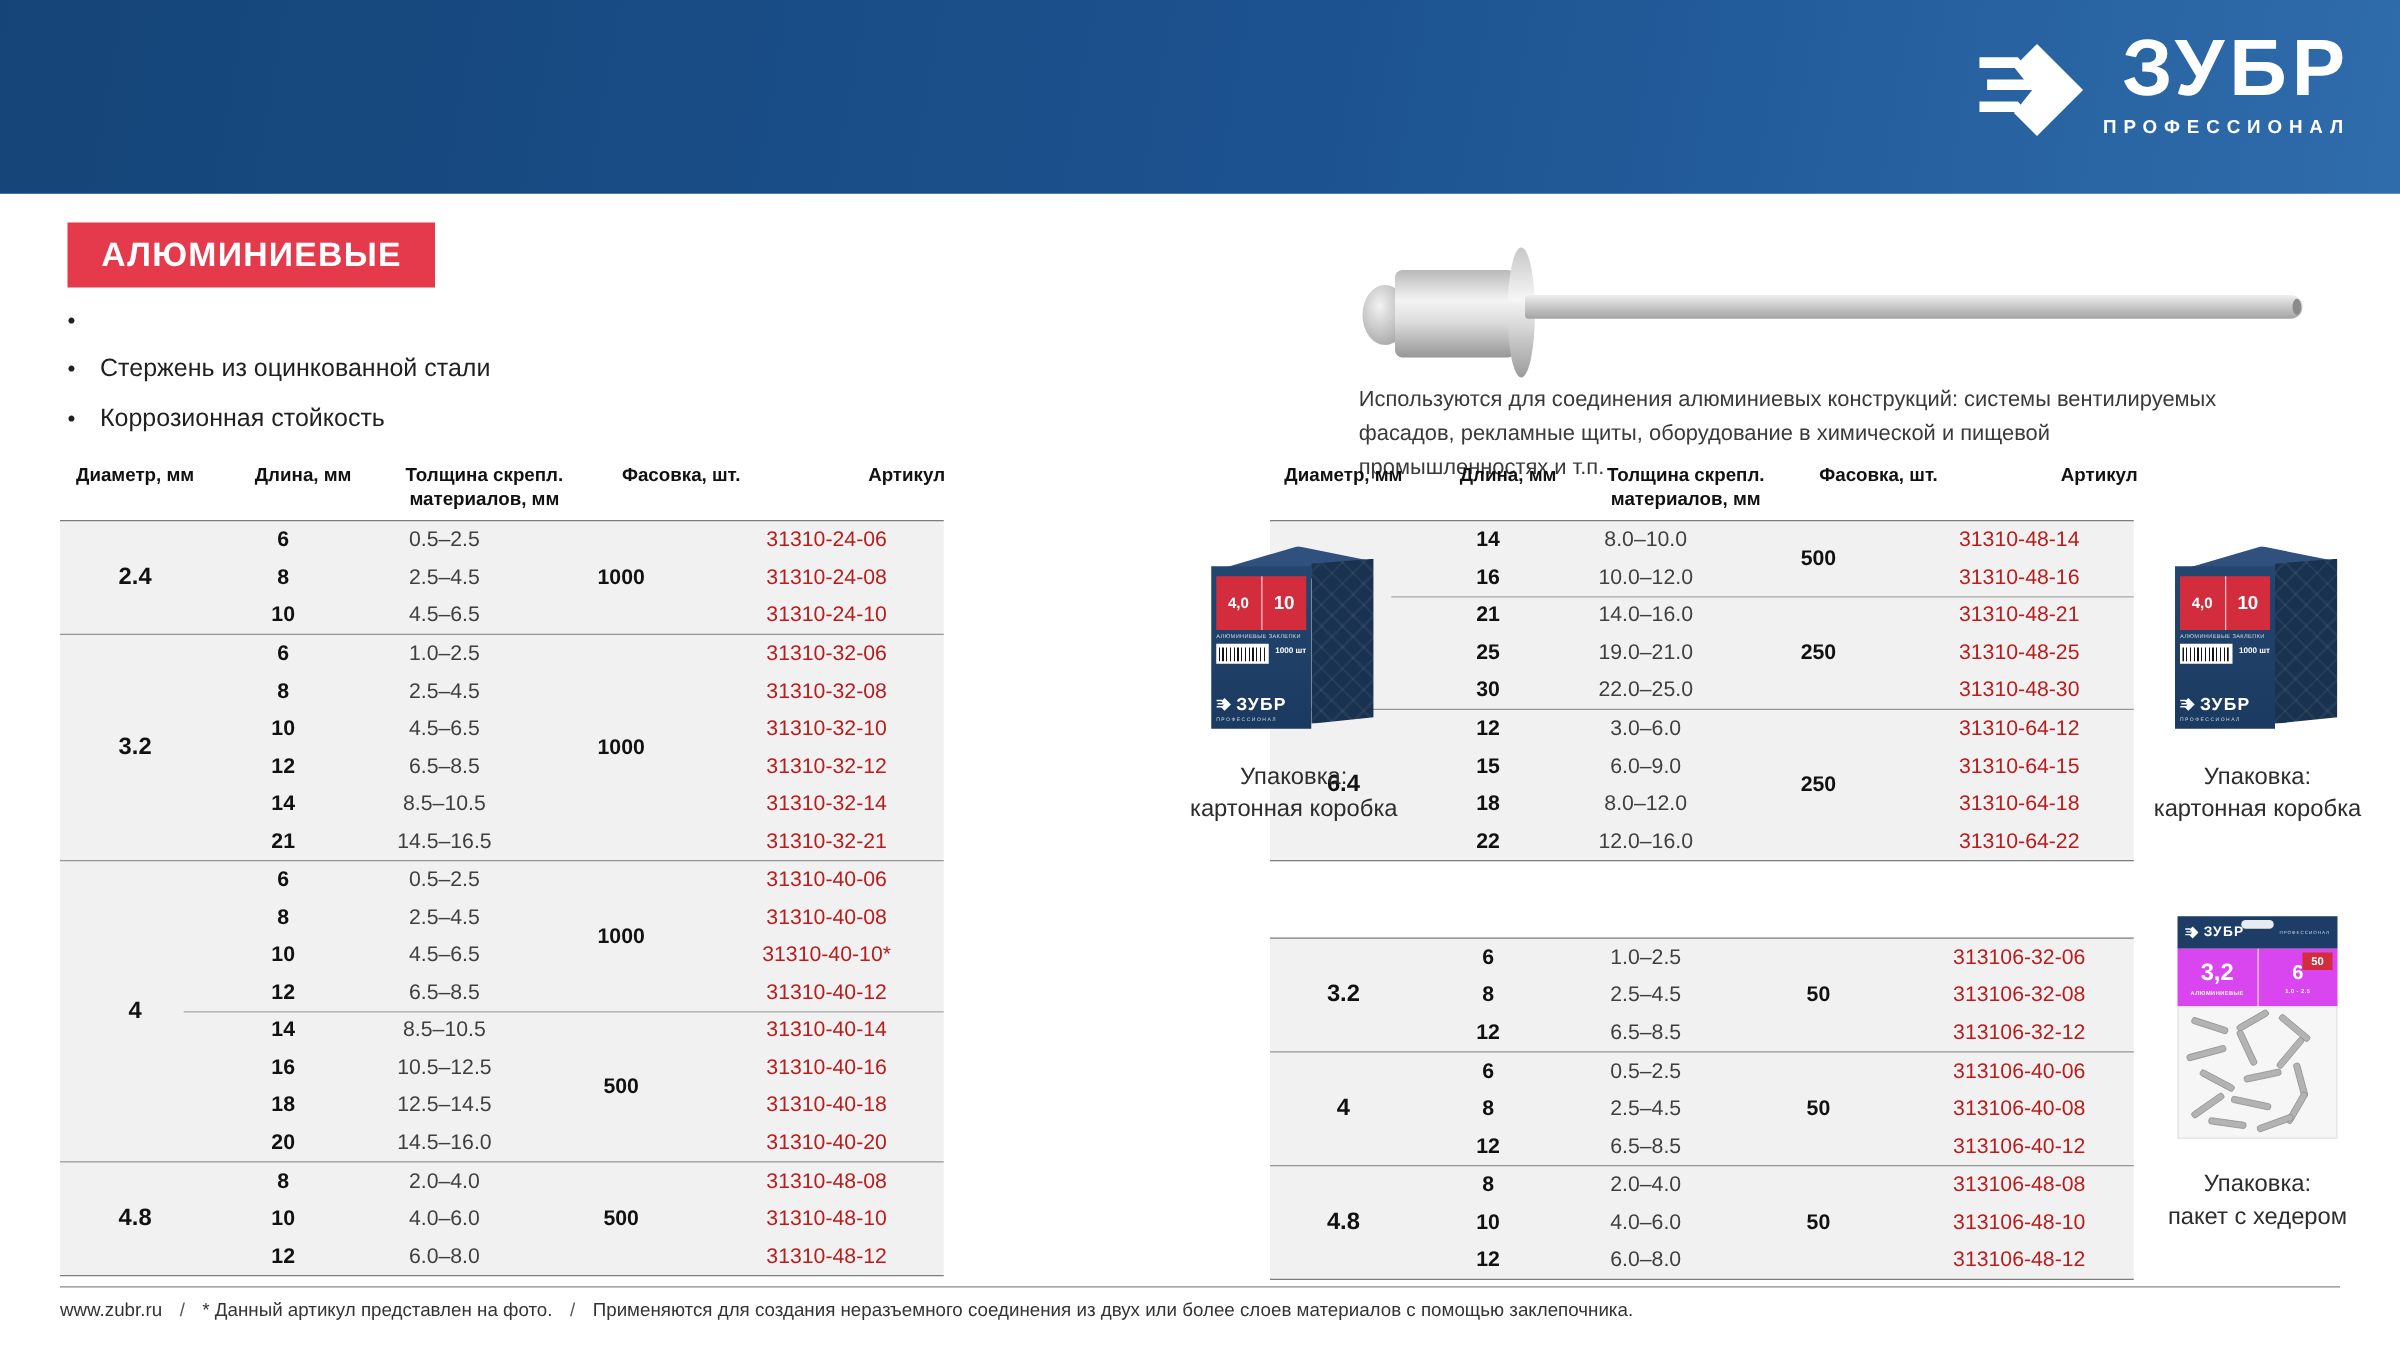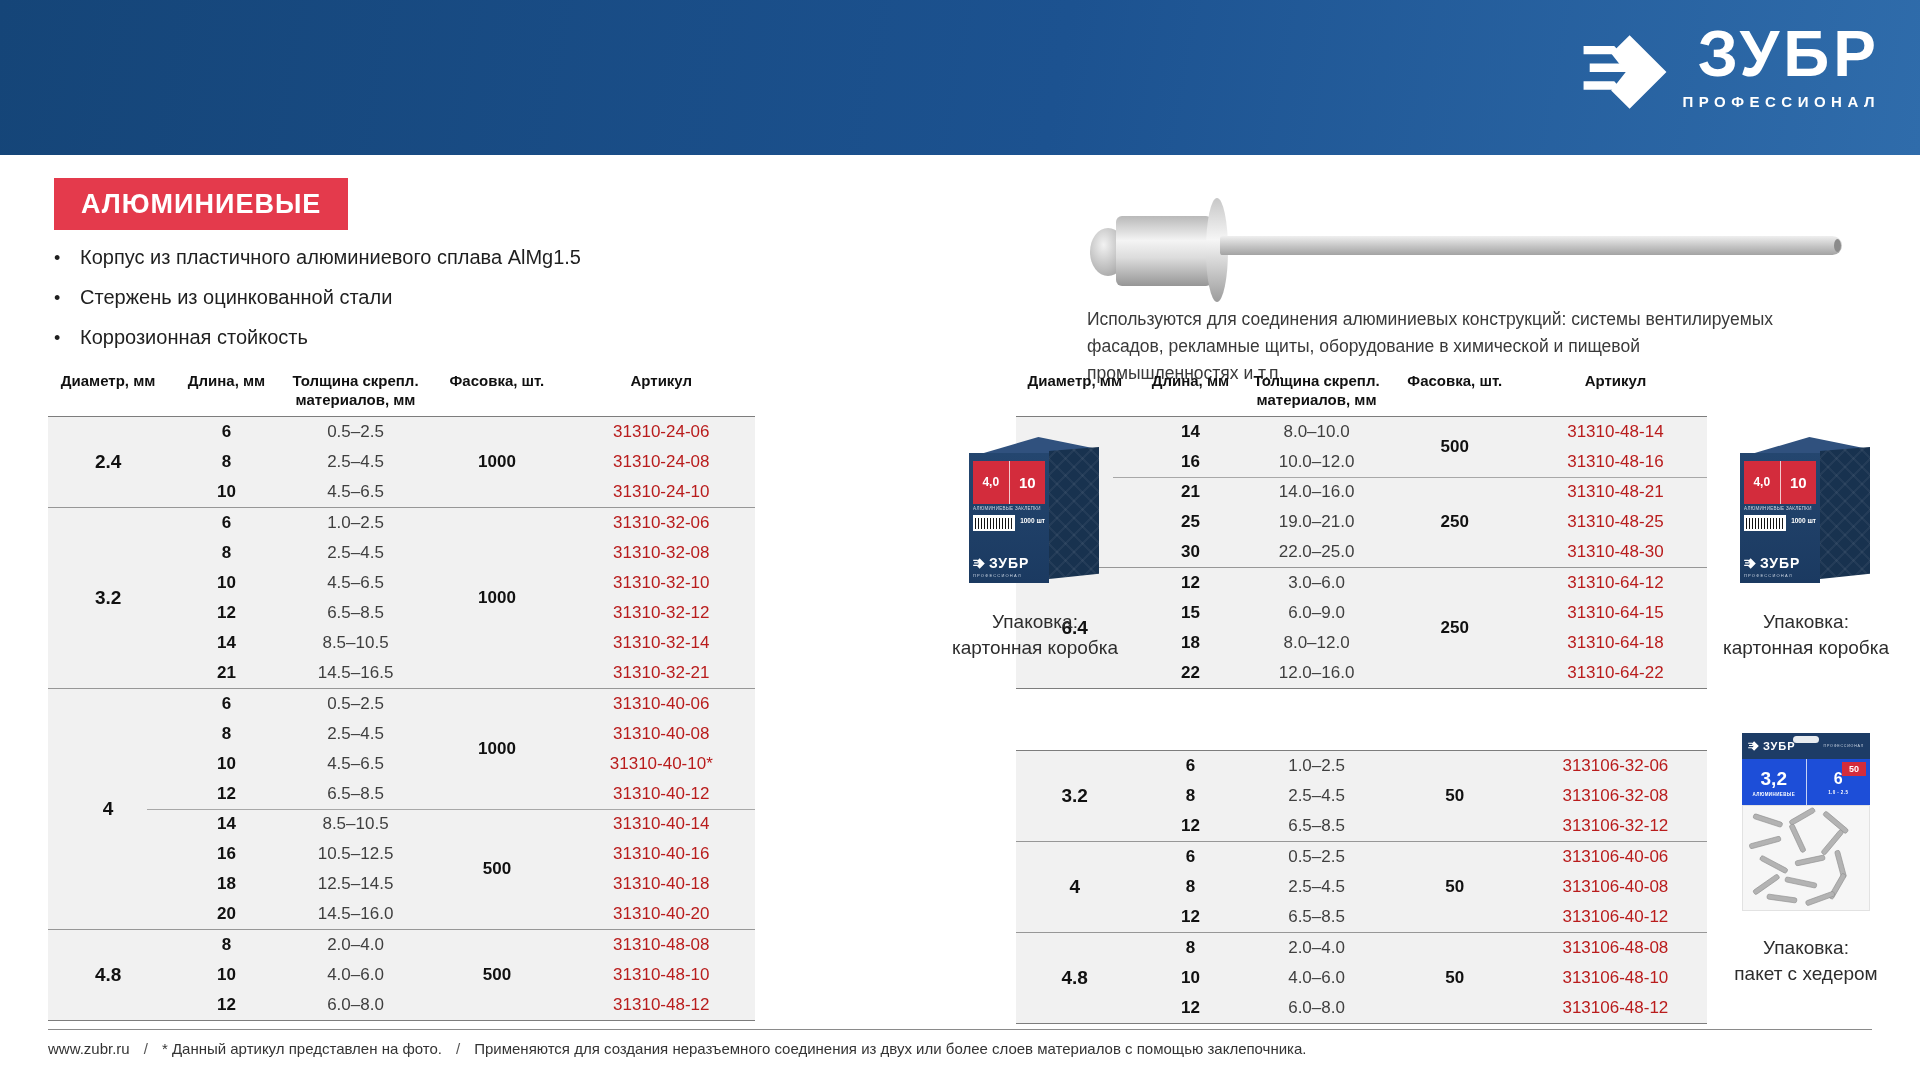--- a/index.html
+++ b/index.html
@@ -29,21 +29,21 @@
            background:linear-gradient(180deg,#b9b9b9,#f4f4f4 35%,#dcdcdc 60%,#969696);}
   .rv-flange{position:absolute;left:116px;top:6px;width:22px;height:104px;border-radius:50%;
            background:linear-gradient(180deg,#c7c7c7,#f6f6f6 40%,#9c9c9c);}
   .rv-stem{position:absolute;left:130px;top:44px;width:622px;height:19px;border-radius:3px 10px 10px 3px;
            background:linear-gradient(180deg,#efefef,#c4c4c4 55%,#a3a3a3);}
   .rv-stem::after{content:"";position:absolute;right:1px;top:3px;width:7px;height:13px;border-radius:50%;background:#8b8b8b;}
   .desc{position:absolute;left:1087px;top:306px;width:700px;font-size:17.5px;line-height:1.55;color:#3a3a3a;}
 
   
   .tablewrap{position:absolute;}
-  .thead{display:grid;grid-template-columns:17% 16.5% 20% 20% 26.5%;height:46px;align-items:start;}
+  .thead{display:grid;grid-template-columns:17% 16.5% 20% 20% 26.5%;height:46px;align-items:start;gap:16px;}
   .th{font-size:15px;font-weight:700;color:#111;text-align:center;white-space:pre-line;line-height:1.25;padding-top:2px;}
   .tdata{background:#f1f1f1;border-top:1px solid #7d7d7d;border-bottom:1px solid #7d7d7d;}
   .tgroup{position:relative;}
   .tgroup + .tgroup{border-top:1px solid #979797;}
   .cell-dia{position:absolute;left:0;top:0;bottom:0;width:17%;display:flex;align-items:center;justify-content:center;
             font-size:19px;font-weight:700;color:#111;}
   .sub{position:relative;}
   .sub + .sub::before{content:"";position:absolute;left:14%;right:0;top:0;height:1px;background:#a8a8a8;}
   .cell-pack{position:absolute;left:53.5%;top:0;bottom:0;width:20%;display:flex;align-items:center;justify-content:center;
              font-size:17px;font-weight:700;color:#111;}
@@ -82,21 +82,21 @@
   .b-logo2{position:absolute;left:5%;bottom:4%;font-size:4px;color:#cfd9e6;letter-spacing:1.2px;}
   
   .bag{position:relative;width:128px;height:178px;}
   .g-hdr{position:absolute;left:0;top:0;width:100%;height:26px;background:#1d3c66;display:flex;align-items:center;padding:0 6px;box-sizing:border-box;}
   .g-hdr .bi{width:11px;height:12px;}
   .g-brand{font-size:11px;font-weight:800;color:#fff;letter-spacing:1px;margin-left:4px;}
   .g-sub{font-size:3.6px;color:#cfd9e6;letter-spacing:.8px;margin-left:auto;}
   .g-hole{position:absolute;left:50%;top:3px;width:26px;height:7px;margin-left:-13px;border-radius:4px;background:#fff;opacity:.9;}
   .g-badge{position:absolute;right:4px;top:29px;width:24px;height:14px;background:#d32c3c;color:#fff;font-size:9px;font-weight:800;
            display:flex;align-items:center;justify-content:center;}
-  .g-red{position:absolute;left:0;top:26px;width:100%;height:46px;background:#1d4ed8;display:flex;}
+  .g-red{position:absolute;left:0;top:26px;width:100%;height:46px;background:#d946ef;display:flex;}
   .g-red .half{flex:1;display:flex;flex-direction:column;align-items:center;justify-content:center;color:#fff;}
   .g-red .half + .half{border-left:1px solid rgba(255,255,255,.75);}
   .g-num-l{font-size:19px;font-weight:800;}
   .g-num-r{font-size:16px;font-weight:800;}
   .g-micro{font-size:4.5px;font-weight:700;letter-spacing:.4px;margin-top:2px;}
   .g-body{position:absolute;left:0;top:72px;width:100%;height:106px;background:#f6f6f6;border:1px solid #e2e2e2;box-sizing:border-box;}
 
   
   .footline{position:absolute;left:48px;right:48px;top:1029px;height:1px;background:#8a8a8a;}
   .footer{position:absolute;left:48px;top:1040px;width:1830px;font-size:15px;color:#333;}
@@ -120,21 +120,20 @@
         <div class="logo-brand">ЗУБР</div>
         <div class="logo-sub">ПРОФЕССИОНАЛ</div>
       </div>
     </div>
   </div>
 
   <div class="badge">АЛЮМИНИЕВЫЕ</div>
   <div class="bullets" id="bullets">
       <div class="bullet">
         <div class="dot">•</div>
-        <div class="txt">Корпус из пластичного алюминиевого сплава AlMg1.5</div>
       </div>
       <div class="bullet">
         <div class="dot">•</div>
         <div class="txt">Стержень из оцинкованной стали</div>
       </div>
       <div class="bullet">
         <div class="dot">•</div>
         <div class="txt">Коррозионная стойкость</div>
       </div>
     </div>

